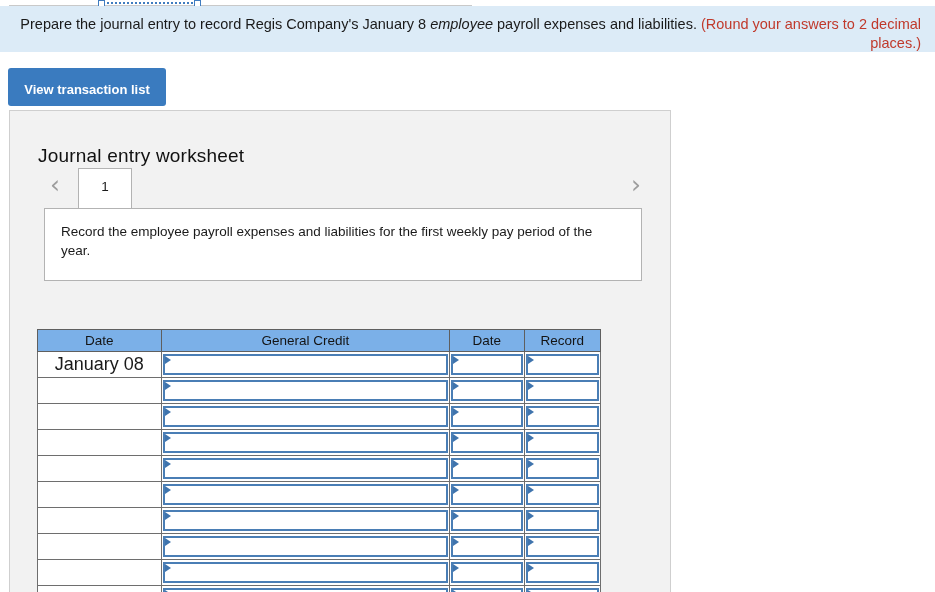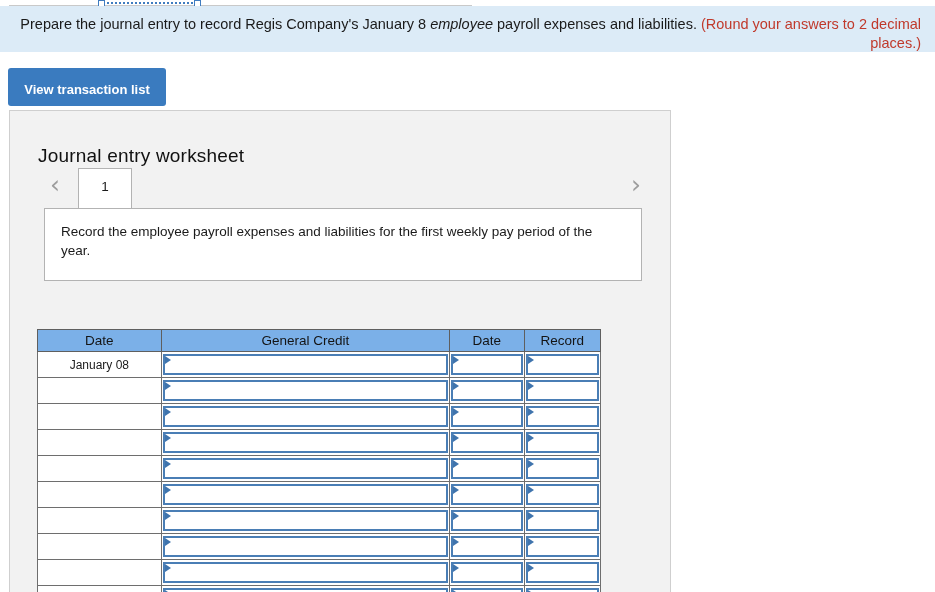--- a/index.html
+++ b/index.html
@@ -193,21 +193,21 @@
     height: 23px;
     vertical-align: middle;
   }
   .col-date   { width: 123px; }
   .col-gj     { width: 287px; }
   .col-debit  { width: 74px;  }
   .col-credit { width: 76px;  }
 
   .date-cell {
     text-align: center;
-    font-size: 12px;
+    font-size: 18px;
     color: #1a1a1a;
   }
   td.input-cell {
     padding: 1px 1px;
     border: 1px solid #6e6e6e;
   }
 
   .field {
     position: relative;
     height: 21px;

